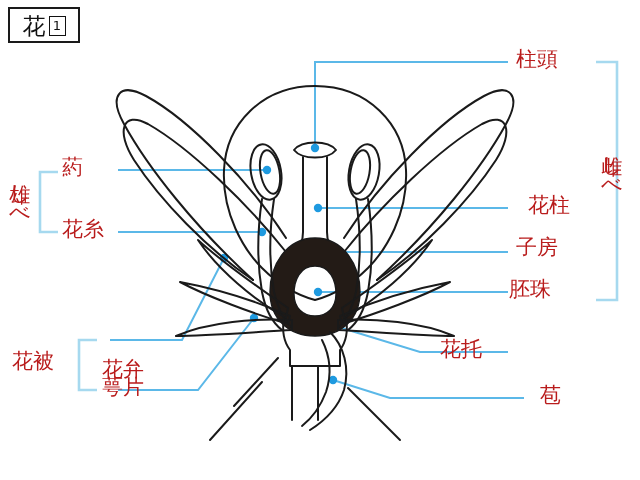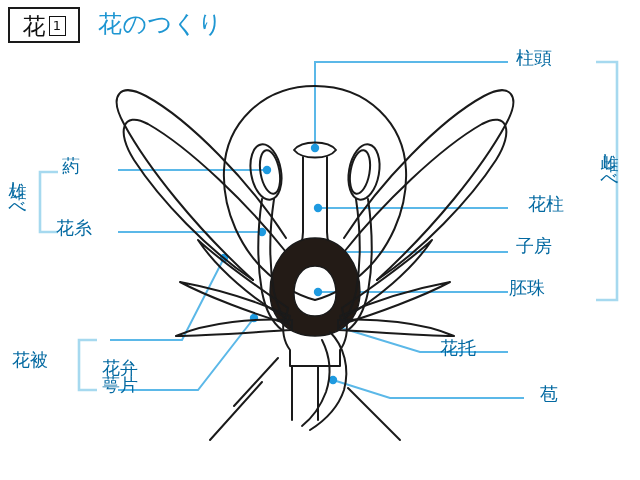--- a/index.html
+++ b/index.html
@@ -66,42 +66,41 @@
     position: absolute;
     left: 0;
     top: 0;
     width: 640px;
     height: 480px;
   }
 
   
   .label {
     position: absolute;
-    color: #0369a1;
-    font-size: 18px;
+    color: #b91c1c;
+    font-size: 21px;
     line-height: 1.08;
     white-space: nowrap;
   }
   .label-vertical {
     writing-mode: vertical-rl;
     text-orientation: upright;
     letter-spacing: 1px;
     white-space: nowrap;
   }
 </style>
 </head>
 <body>
 
 <div id="root">
 
   <div id="header-badge">
     <span id="badge-kanji">花</span>
     <span id="badge-number">1</span>
   </div>
-  <div id="header-title">花のつくり</div>
 
   <svg id="diagram-svg" viewBox="0 0 640 480">
 
     <g stroke="#5bb8e8" stroke-width="2" fill="none">
 
       <path d="M315,148 L315,62 L508,62"></path>
 
       <path d="M318,208 L508,208"></path>
 
       <path d="M335,252 L508,252"></path>
@@ -235,21 +234,21 @@
   </svg>
 
   <div class="label" style="left:516px; top:48px;">柱頭</div>
   <div class="label" style="left:528px; top:194px;">花柱</div>
   <div class="label" style="left:516px; top:238px;font-family:Liberation Mono, monospace;">子房</div>
   <div class="label" style="left:509px; top:278px;">胚珠</div>
   <div class="label" style="left:440px; top:338px;">花托</div>
   <div class="label" style="left:540px; top:384px;">苞</div>
 
   <div class="label" style="left:62px; top:156px;">葯</div>
-  <div class="label" style="left:56px; top:218px;">花糸</div>
+  <div class="label" style="left:62px; top:218px;">花糸</div>
   <div class="label" style="left:102px; top:326px;margin-top:32px;">花弁</div>
   <div class="label" style="left:102px; top:376px;font-family:Liberation Serif, serif;">萼片</div>
 
   <div class="label label-vertical" style="left:600px; top:140px;">雌しべ</div>
   <div class="label label-vertical" style="left:8px; top:168px;">雄しべ</div>
   <div class="label" style="left:12px; top:350px;text-align:right;">花被</div>
 
 </div>
 
 </body></html>

